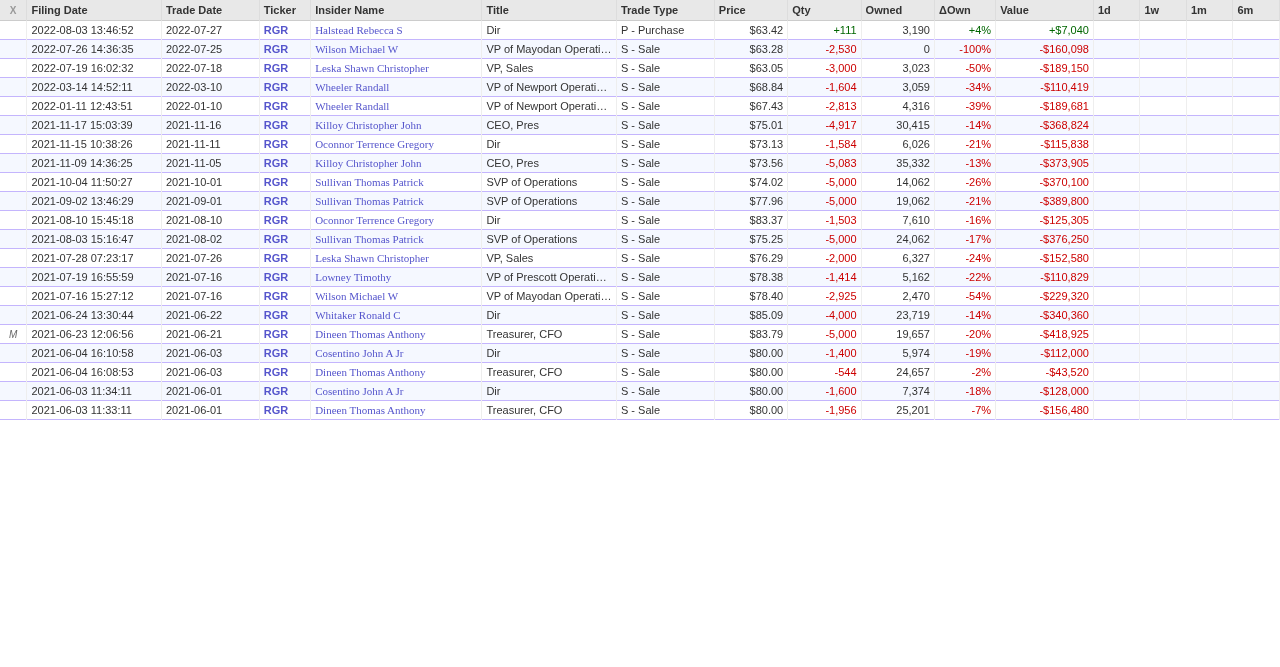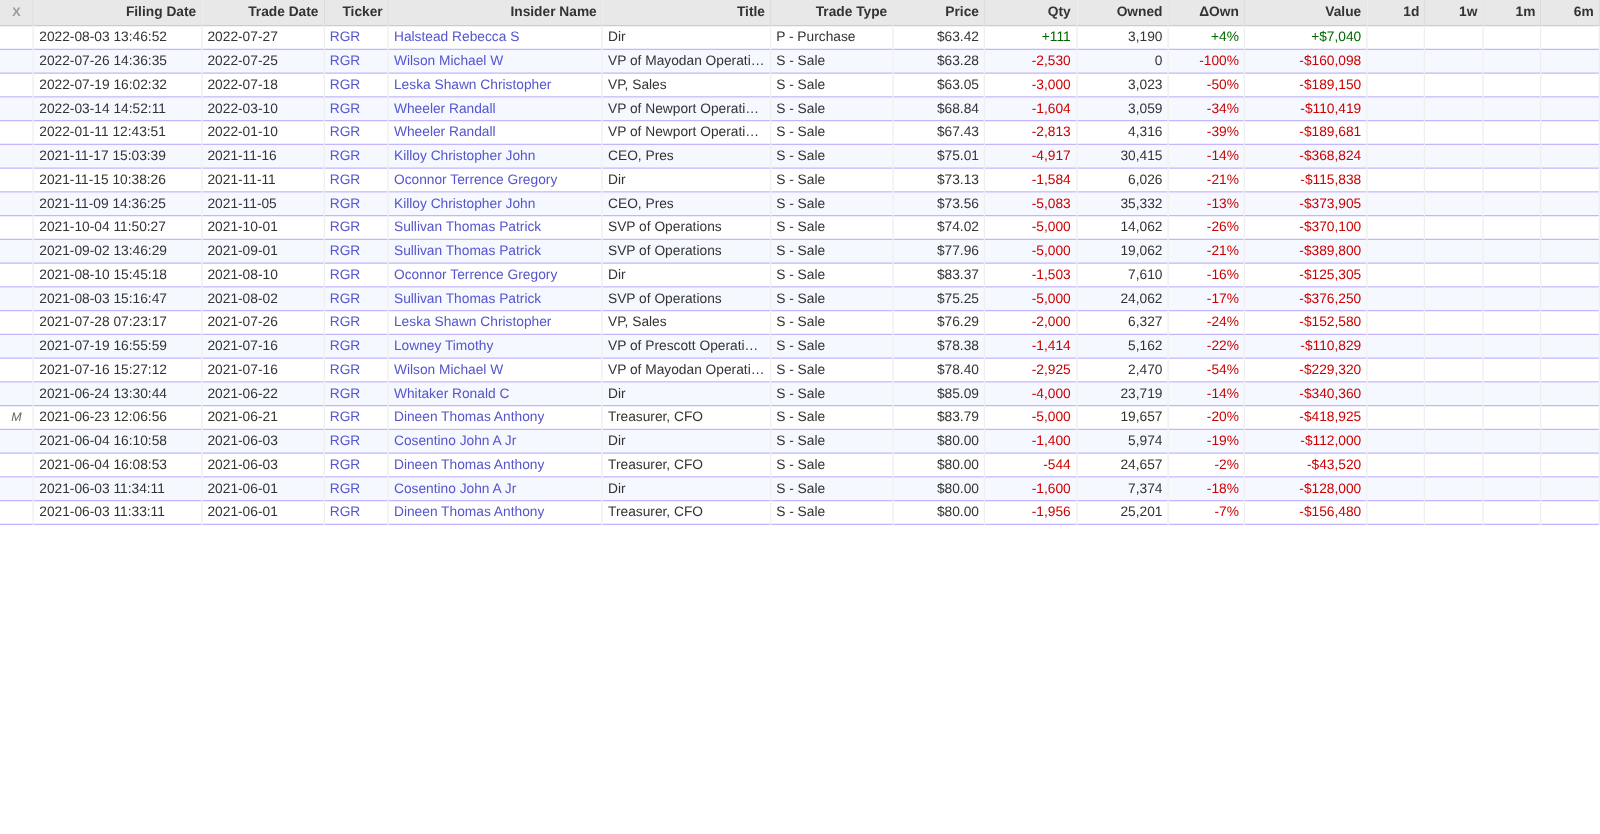--- a/index.html
+++ b/index.html
@@ -13,30 +13,30 @@
       width: 100%;
       border-collapse: collapse;
       table-layout: fixed;
     }
     thead tr {
       background: #e8e8e8;
       border-bottom: 1px solid #ccc;
     }
     thead th {
       padding: 4px 4px;
-      text-align: right;
+      text-align: left;
       font-weight: bold;
       font-size: 11px;
       color: #333;
       border-right: 1px solid #ddd;
       white-space: nowrap;
       overflow: hidden;
     }
     thead th.numeric {
-      text-align: right;
+      text-align: left;
     }
     tbody tr {
       border-bottom: 1px solid #c4b5fd;
     }
     tbody tr:nth-child(even) {
       background: #f5f8ff;
     }
     tbody tr:nth-child(odd) {
       background: #fff;
     }
@@ -48,24 +48,25 @@
       white-space: nowrap;
       overflow: hidden;
       text-overflow: ellipsis;
     }
     tbody td.numeric {
       text-align: right;
     }
     tbody td.name-link {
       color: #5555cc;
       cursor: pointer;
+      font-family: Liberation Serif, serif;
     }
     tbody td.ticker {
       color: #5555cc;
-      font-weight: normal;
+      font-weight: bold;
     }
     tbody td.negative {
       color: #c00;
     }
     tbody td.positive {
       color: #060;
     }
     .col-x { width: 22px; }
     .col-filing { width: 110px; }
     .col-trade { width: 80px; }

